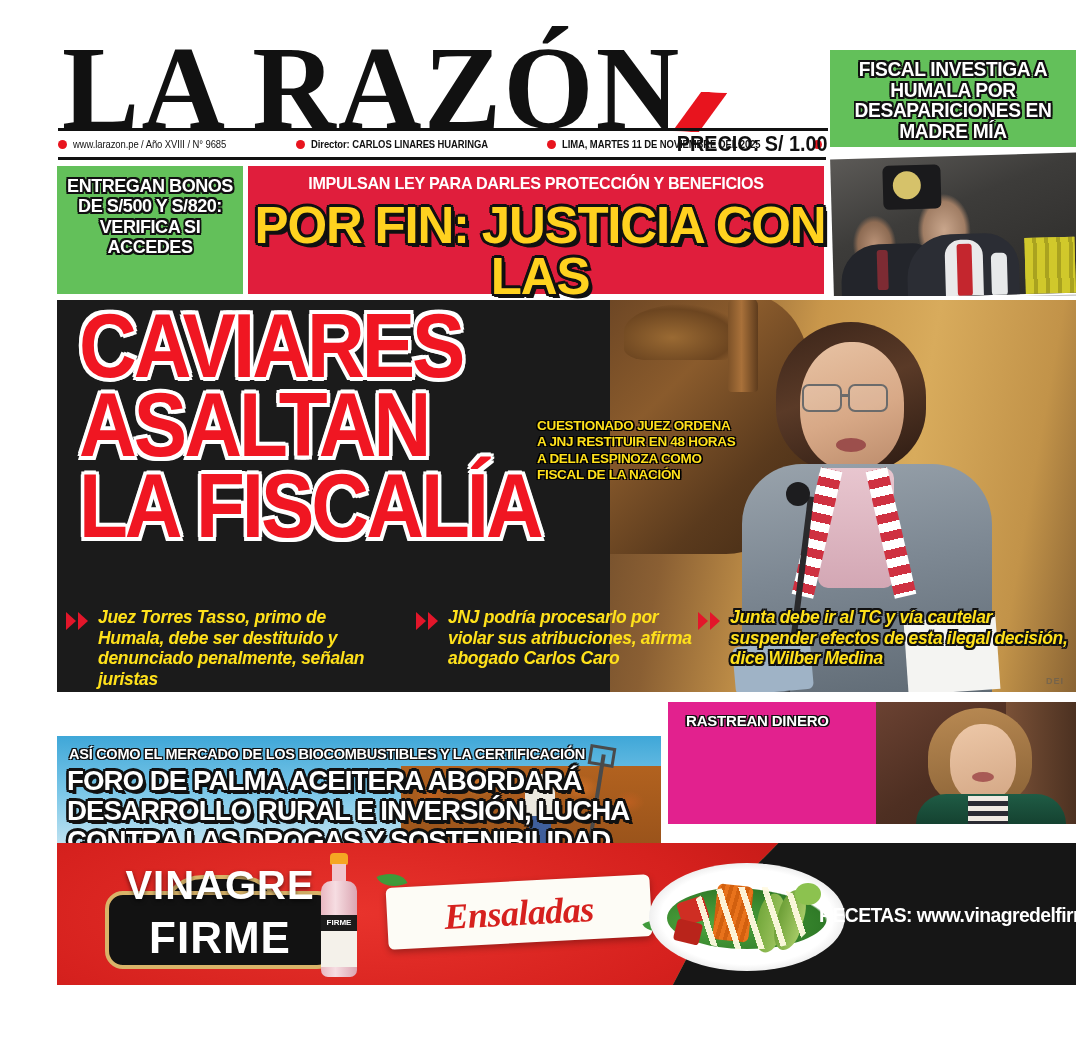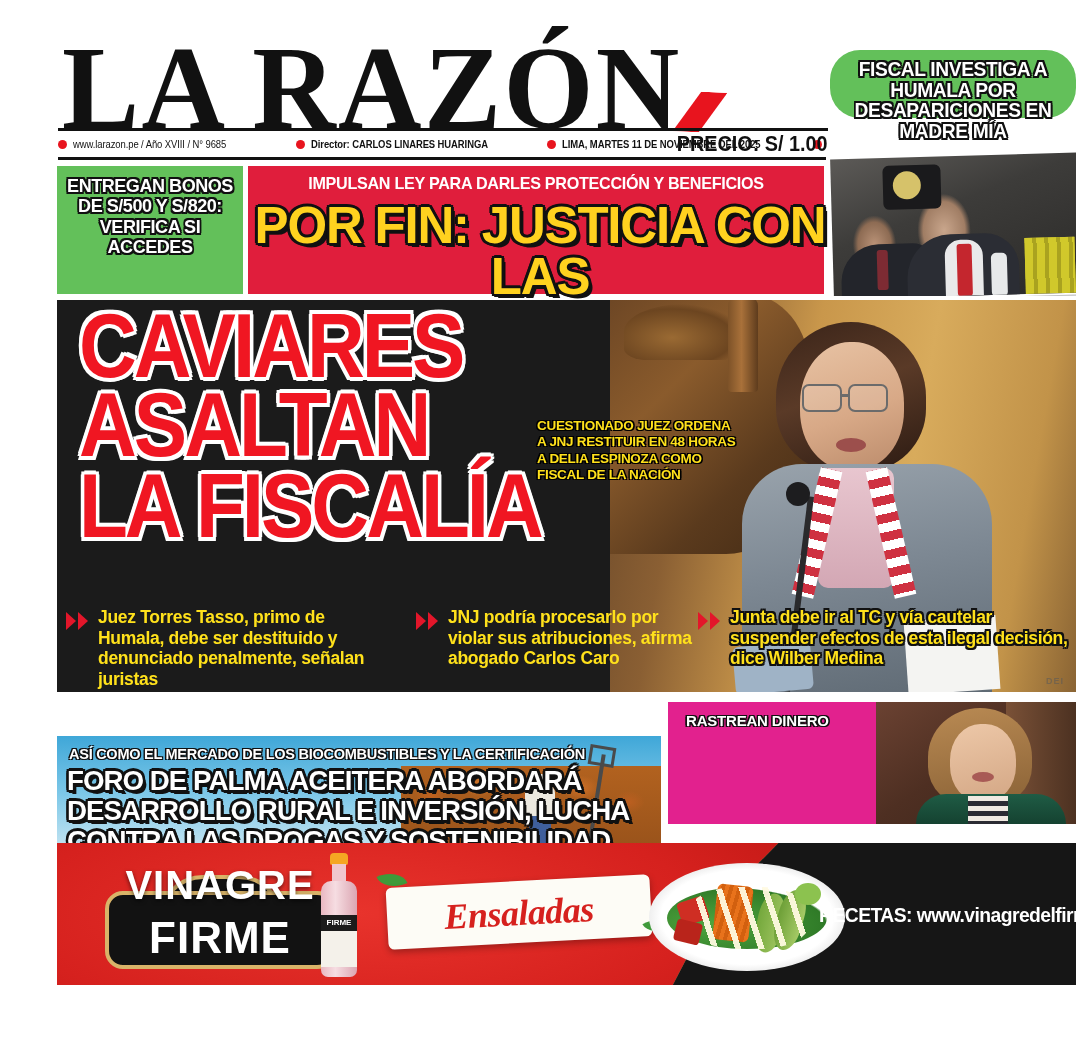--- a/index.html
+++ b/index.html
@@ -55,23 +55,22 @@
   .sp-a { width: 58px; } .sp-b { width: 40px; } .sp-c { width: 26px; }
   .price {
     position: absolute; right: 0px; top: -2px;
     font-family: "Liberation Sans Narrow", "Liberation Sans", sans-serif;
     font-size: 22px; font-weight: bold; color: #111;
     transform: scaleX(0.9); transform-origin: right center; white-space: nowrap;
   }
 
   
   .green-promo-tr {
-    position: absolute; left: 830px; top: 50px; width: 246px; height: 68px;
+    position: absolute; left: 830px; top: 50px; width: 246px; height: 97px;
     background: #63c05a;
-    border-radius: 30px;
   }
   .green-promo-tr .txt {
     position: absolute; left: 0; top: 9px; width: 246px;
     text-align: center;
     font-family: "Liberation Sans", sans-serif;
     font-weight: bold; font-size: 20px; line-height: 1.03;
     color: #ffffff; letter-spacing: -0.4px;
     transform: scaleX(0.96); transform-origin: center top;
     text-shadow:
       -1.8px -1.8px 0 #111, 1.8px -1.8px 0 #111, -1.8px 1.8px 0 #111, 1.8px 1.8px 0 #111,
@@ -236,21 +235,21 @@
 
   .bullets { position: absolute; left: 57px; top: 605px; width: 1019px; height: 87px; z-index: 6; }
   .bullet { position: absolute; display: flex; align-items: flex-start; gap: 7px; }
   .chev {
     flex: 0 0 auto; margin-top: 3px; width: 26px; height: 22px;
     display: flex; align-items: center;
   }
   .chev svg { display: block; }
   .bullet-txt {
     font-family: "Liberation Sans", sans-serif; font-weight: bold;
-    font-size: 17.5px; line-height: 1.18; color: #ffe11b; letter-spacing: -0.3px;
+    font-size: 17.5px; line-height: 1.18; color: #ffe11b; letter-spacing: -0.3px; font-style: italic;
   }
   .bullet-1 { left: 8px;  top: 2px; width: 330px; }
   .bullet-2 { left: 358px; top: 2px; width: 290px; }
   .bullet-3 { left: 640px; top: 2px; width: 378px; }
   .bullet-3 .bullet-txt {
     text-shadow: -1.8px -1.8px 0 #111, 1.8px -1.8px 0 #111, -1.8px 1.8px 0 #111, 1.8px 1.8px 0 #111,
                  0 -2px 0 #111, 0 2px 0 #111, -2px 0 0 #111, 2px 0 0 #111;
   }
 
   

